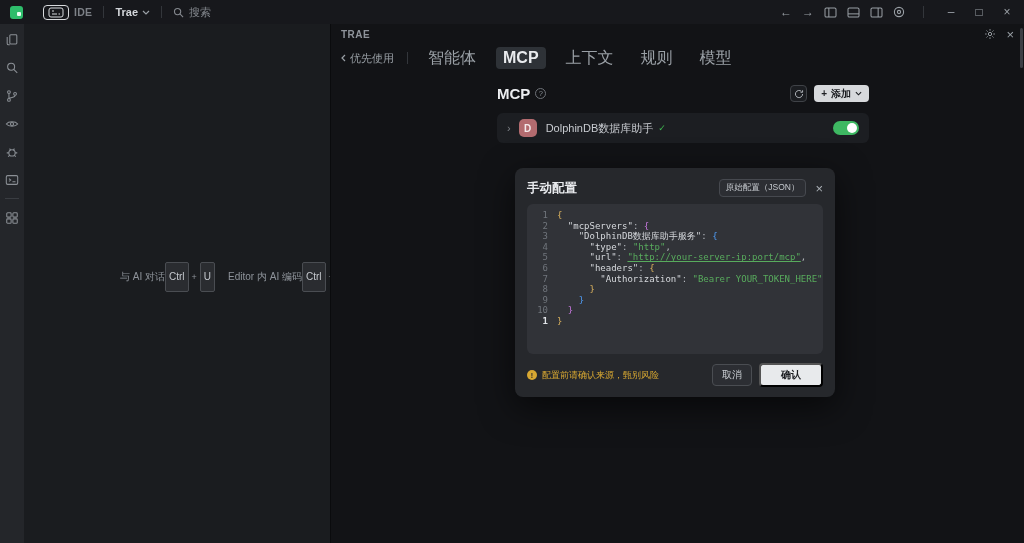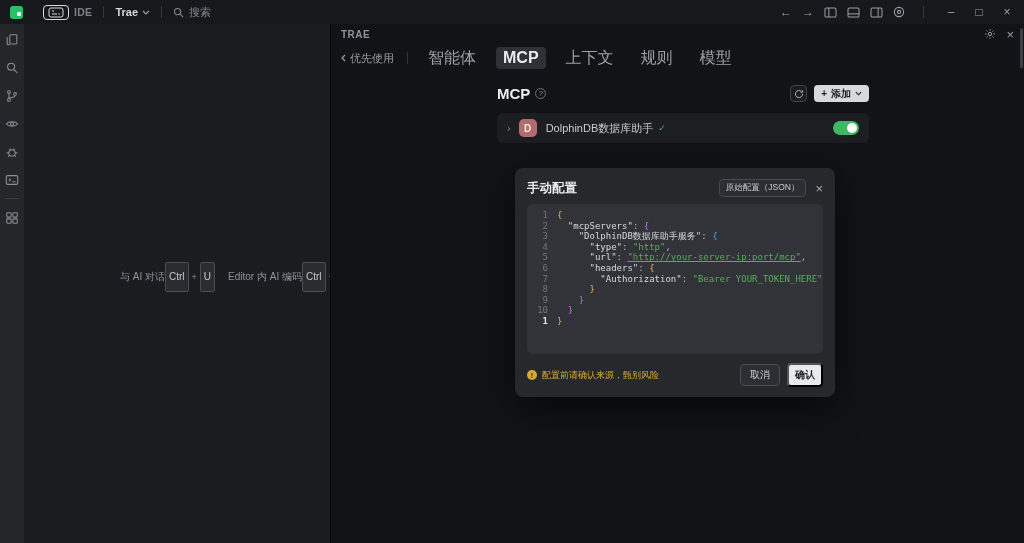--- a/index.html
+++ b/index.html
@@ -95,21 +95,21 @@
   .c-k { color:#d6d9dd; } .c-p { color:#b4b8bd; } .c-s { color:#58ab5d; }
   .c-u { color:#58ab5d; text-decoration:underline; }
 
   .modal-foot { display:flex; align-items:center; margin-top:9px; }
   .warn { display:flex; align-items:center; gap:5px; }
   .warn-icon { width:10px; height:10px; border-radius:50%; background:#d8a832; color:#26282c; font-size:7px; font-weight:700;
     display:flex; align-items:center; justify-content:center; flex:none; }
   .warn-text { color:#d8a832; font-size:9px; white-space:nowrap; }
   .mf-spacer { flex:1; }
   .btn-cancel { border:1px solid #4a4d52; background:#2c2e33; color:#c8ccd1; font-size:10px; border-radius:4px; padding:3px 9px; margin-right:7px;margin-left:28px; }
-  .btn-confirm { background:#e8eaec; color:#1c1e22; font-size:10px; font-weight:700; border-radius:4px; padding:3px 6px; }
+  .btn-confirm { background:#e8eaec; color:#1c1e22; font-size:10px; font-weight:700; border-radius:4px; padding:3px 20px; }
 </style>
 </head>
 <body>
 
 <div class="window">
 
   <div class="titlebar">
     <div class="logo"></div>
     <div class="mode-badge">
       <span class="badge-icon">

